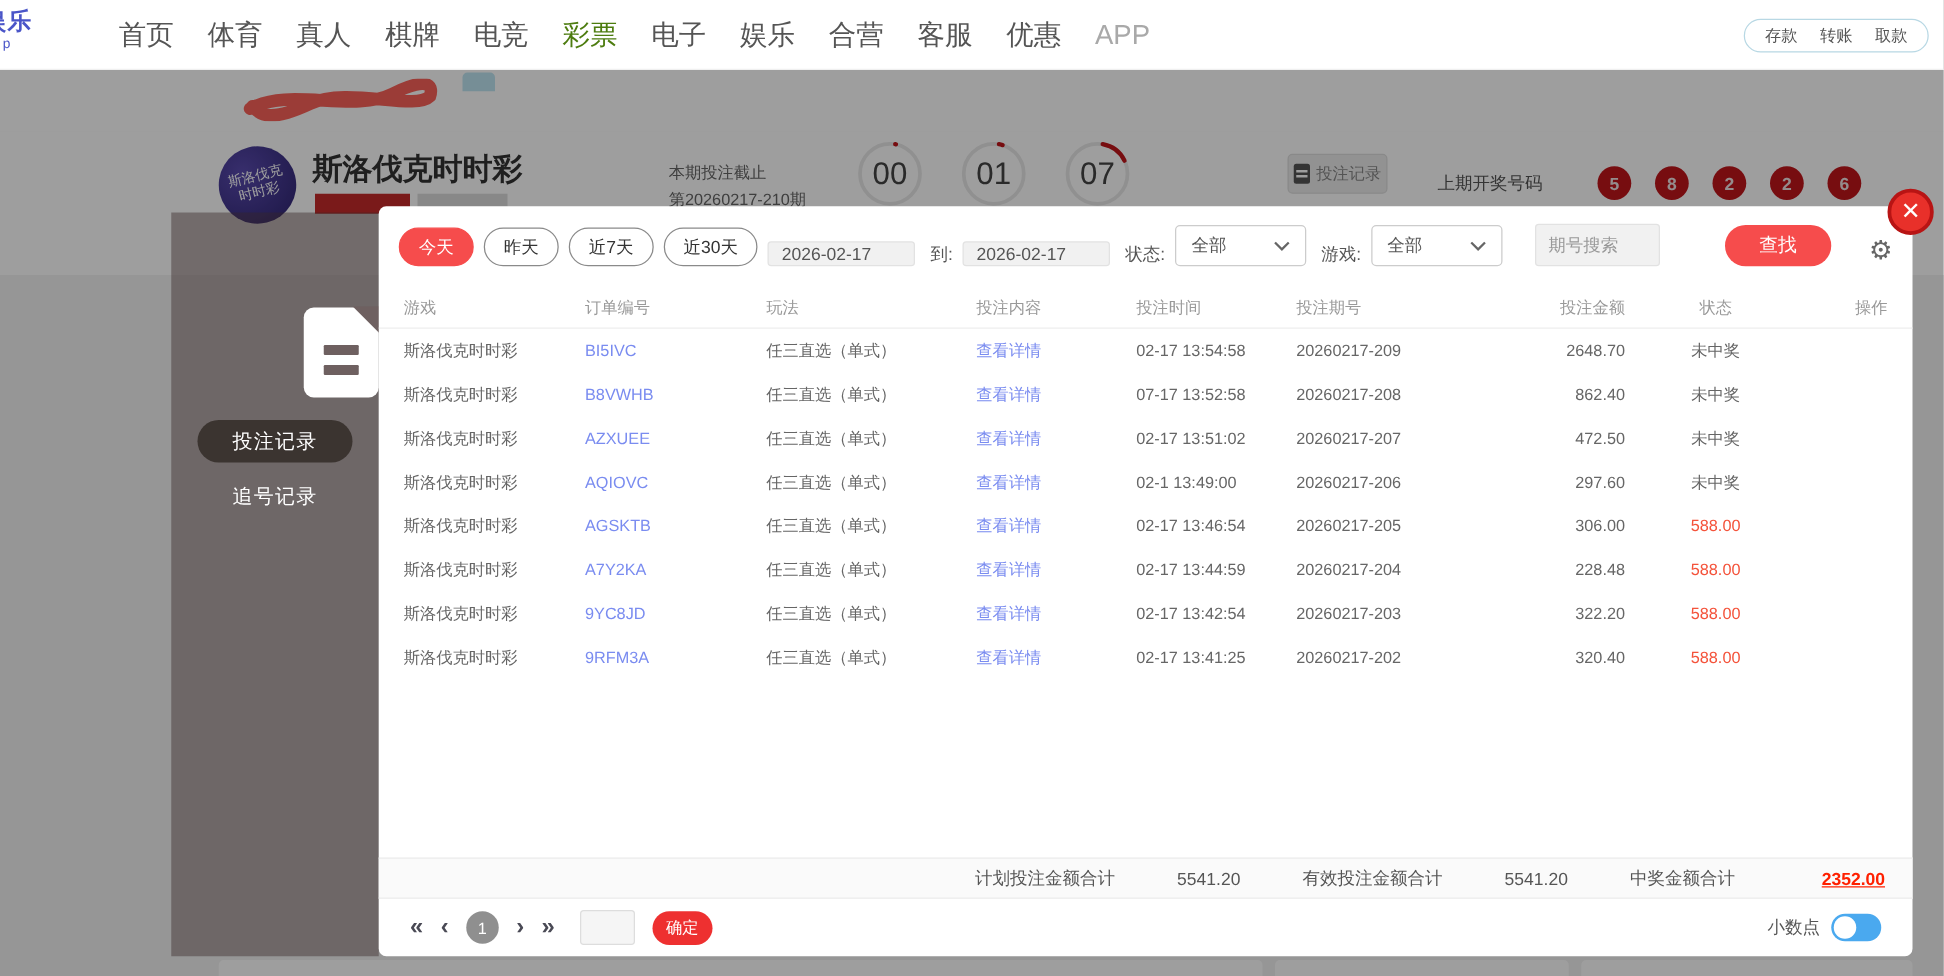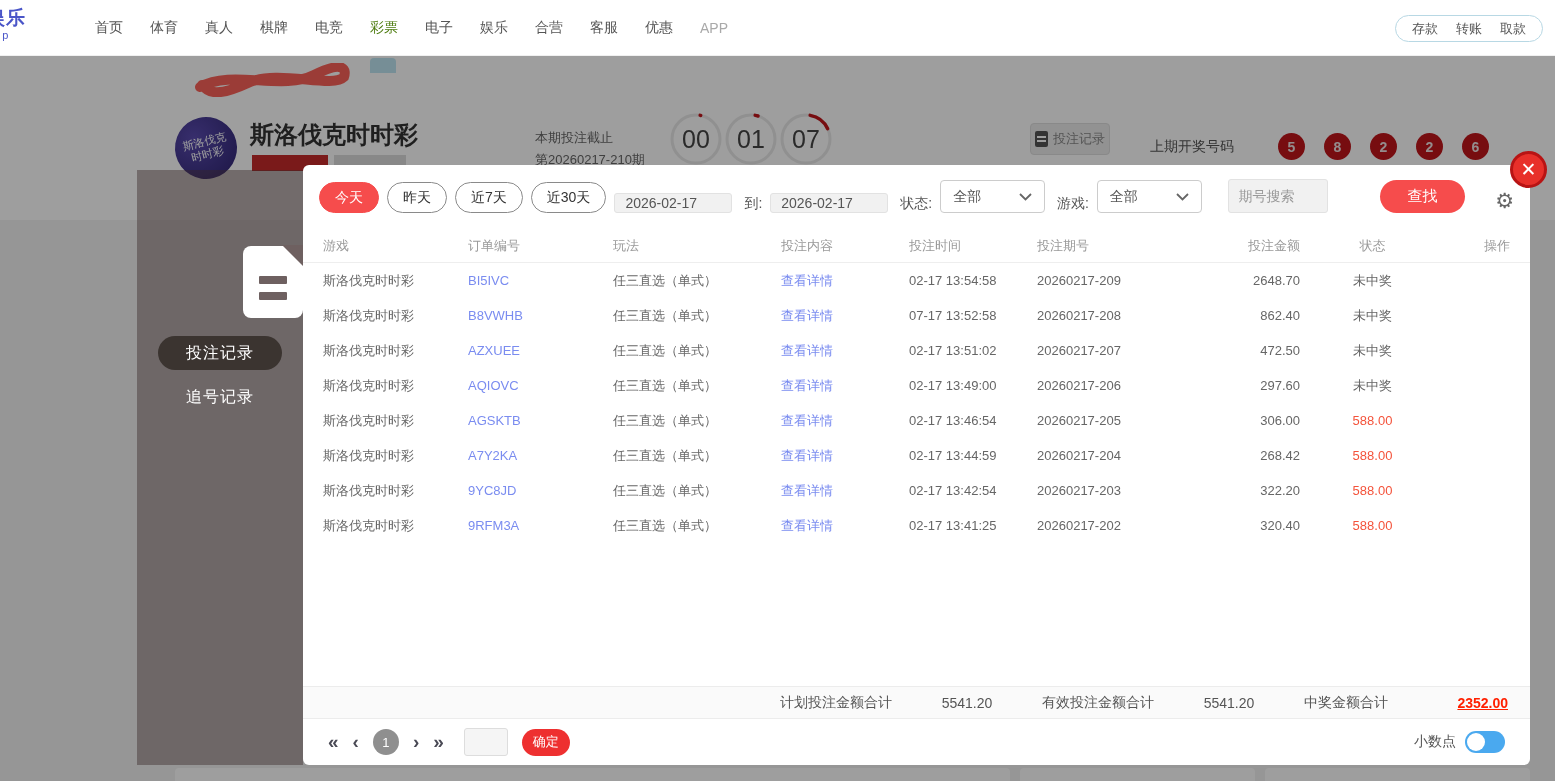--- a/index.html
+++ b/index.html
@@ -5,21 +5,21 @@
   * { margin:0; padding:0; box-sizing:border-box; font-family:"Liberation Sans","DejaVu Sans",sans-serif; }
   body { background:#888; }
   .page { position:relative; width:1555px; height:781px; background:#f2f2f2; overflow:hidden; }
 
   
   .topnav { position:absolute; top:0; left:0; width:100%; height:56px; background:#fff; border-bottom:1px solid #f0f0f0; z-index:1; }
   .logo { position:absolute; left:-14px; top:8px; color:#4a55c8; line-height:1.1; }
   .logo .l1 { font-size:19px; font-weight:bold; letter-spacing:1px; }
   .logo .l2 { font-size:11px; letter-spacing:2px; }
   .nav-items { position:absolute; left:95px; top:0; height:56px; display:flex; align-items:center; gap:27px; }
-  .nav-item { font-size:14px; color:#555; cursor:pointer; white-space:nowrap; }
+  .nav-item { font-size:22px; color:#555; cursor:pointer; white-space:nowrap; }
   .nav-item.active { color:#4d7c0f; font-weight:normal; }
   .nav-item.muted { color:#a9a9a9; }
   .wallet-pill { position:absolute; right:12px; top:15px; height:27px; border:1px solid #b8d8e4; border-radius:15px; display:flex; align-items:center; gap:18px; padding:0 16px; }
   .wallet-pill span { font-size:13px; color:#555; cursor:pointer; }
 
   
   .toolbar { position:absolute; top:56px; left:0; width:100%; height:49px; background:#fff; z-index:1; }
   .nav-indicator { position:absolute; left:370px; top:58px; width:26px; height:15px; border-radius:4px 4px 0 0; background:#bfe6f2; z-index:1; }
   .avatar { position:absolute; left:178px; top:67px; width:27px; height:27px; border-radius:50%;
             background:radial-gradient(circle at 35% 30%, #3d6fd6, #17316e); }
@@ -39,21 +39,21 @@
   .home-ic { font-size:18px; color:#333; line-height:1; }
 
   .game-header { position:absolute; top:105px; left:0; width:100%; height:115px; background:#fff; z-index:1; }
   .game-logo { position:absolute; left:175px; top:12px; width:62px; height:62px; border-radius:50%;
                background:radial-gradient(circle at 35% 30%, #5a4bb0, #2e2470); color:#fff; display:flex; flex-direction:column;
                align-items:center; justify-content:center; font-size:11px; transform:rotate(-14deg); line-height:1.2; }
   .game-title { position:absolute; left:250px; top:14px; font-size:24px; font-weight:bold; color:#333; }
   .tab-red { position:absolute; left:252px; top:50px; width:76px; height:16px; background:#c62b2b; }
   .tab-gray { position:absolute; left:334px; top:50px; width:72px; height:16px; background:#dcdcdc; }
   .deadline { position:absolute; left:535px; top:22px; font-size:13px; color:#666; line-height:1.7; }
-  .countdown { position:absolute; left:670px; top:8px; display:flex; gap:3px; }
+  .countdown { position:absolute; left:686px; top:8px; display:flex; gap:31px; }
   .cd-circle { position:relative; width:52px; height:52px; }
   .cd-circle svg { position:absolute; inset:0; }
   .cd-num { position:absolute; inset:0; display:flex; align-items:center; justify-content:center; font-size:25px; color:#444; }
   .record-btn { position:absolute; left:1030px; top:18px; width:80px; height:32px; background:#ececec; border:1px solid #ddd;
                 border-radius:4px; display:flex; align-items:center; justify-content:center; gap:5px; font-size:13px; color:#888; cursor:pointer; }
   .lastdraw-label { position:absolute; left:1150px; top:33px; font-size:14px; color:#555; }
   .balls { position:absolute; left:1278px; top:28px; display:flex; gap:19px; }
   .ball { width:27px; height:27px; border-radius:50%; background:#c0151b; color:#efe3e3; font-weight:bold; font-size:14px;
           display:flex; align-items:center; justify-content:center; }
 
@@ -328,21 +328,21 @@
           <span class="cell c-period">20260217-207</span>
           <span class="cell c-amount">472.50</span>
           <span class="cell c-status">未中奖</span>
           <span class="cell c-op"></span>
         </div>
         <div class="trow tbody-row">
           <span class="cell c-game">斯洛伐克时时彩</span>
           <span class="cell c-order link">AQIOVC</span>
           <span class="cell c-play">任三直选（单式）</span>
           <span class="cell c-content link">查看详情</span>
-          <span class="cell c-time">02-17 13:49:00</span>
+          <span class="cell c-time">02-1 13:49:00</span>
           <span class="cell c-period">20260217-206</span>
           <span class="cell c-amount">297.60</span>
           <span class="cell c-status">未中奖</span>
           <span class="cell c-op"></span>
         </div>
         <div class="trow tbody-row">
           <span class="cell c-game">斯洛伐克时时彩</span>
           <span class="cell c-order link">AGSKTB</span>
           <span class="cell c-play">任三直选（单式）</span>
           <span class="cell c-content link">查看详情</span>
@@ -352,21 +352,21 @@
           <span class="cell c-status win">588.00</span>
           <span class="cell c-op"></span>
         </div>
         <div class="trow tbody-row">
           <span class="cell c-game">斯洛伐克时时彩</span>
           <span class="cell c-order link">A7Y2KA</span>
           <span class="cell c-play">任三直选（单式）</span>
           <span class="cell c-content link">查看详情</span>
           <span class="cell c-time">02-17 13:44:59</span>
           <span class="cell c-period">20260217-204</span>
-          <span class="cell c-amount">268.42</span>
+          <span class="cell c-amount">228.48</span>
           <span class="cell c-status win">588.00</span>
           <span class="cell c-op"></span>
         </div>
         <div class="trow tbody-row">
           <span class="cell c-game">斯洛伐克时时彩</span>
           <span class="cell c-order link">9YC8JD</span>
           <span class="cell c-play">任三直选（单式）</span>
           <span class="cell c-content link">查看详情</span>
           <span class="cell c-time">02-17 13:42:54</span>
           <span class="cell c-period">20260217-203</span>

